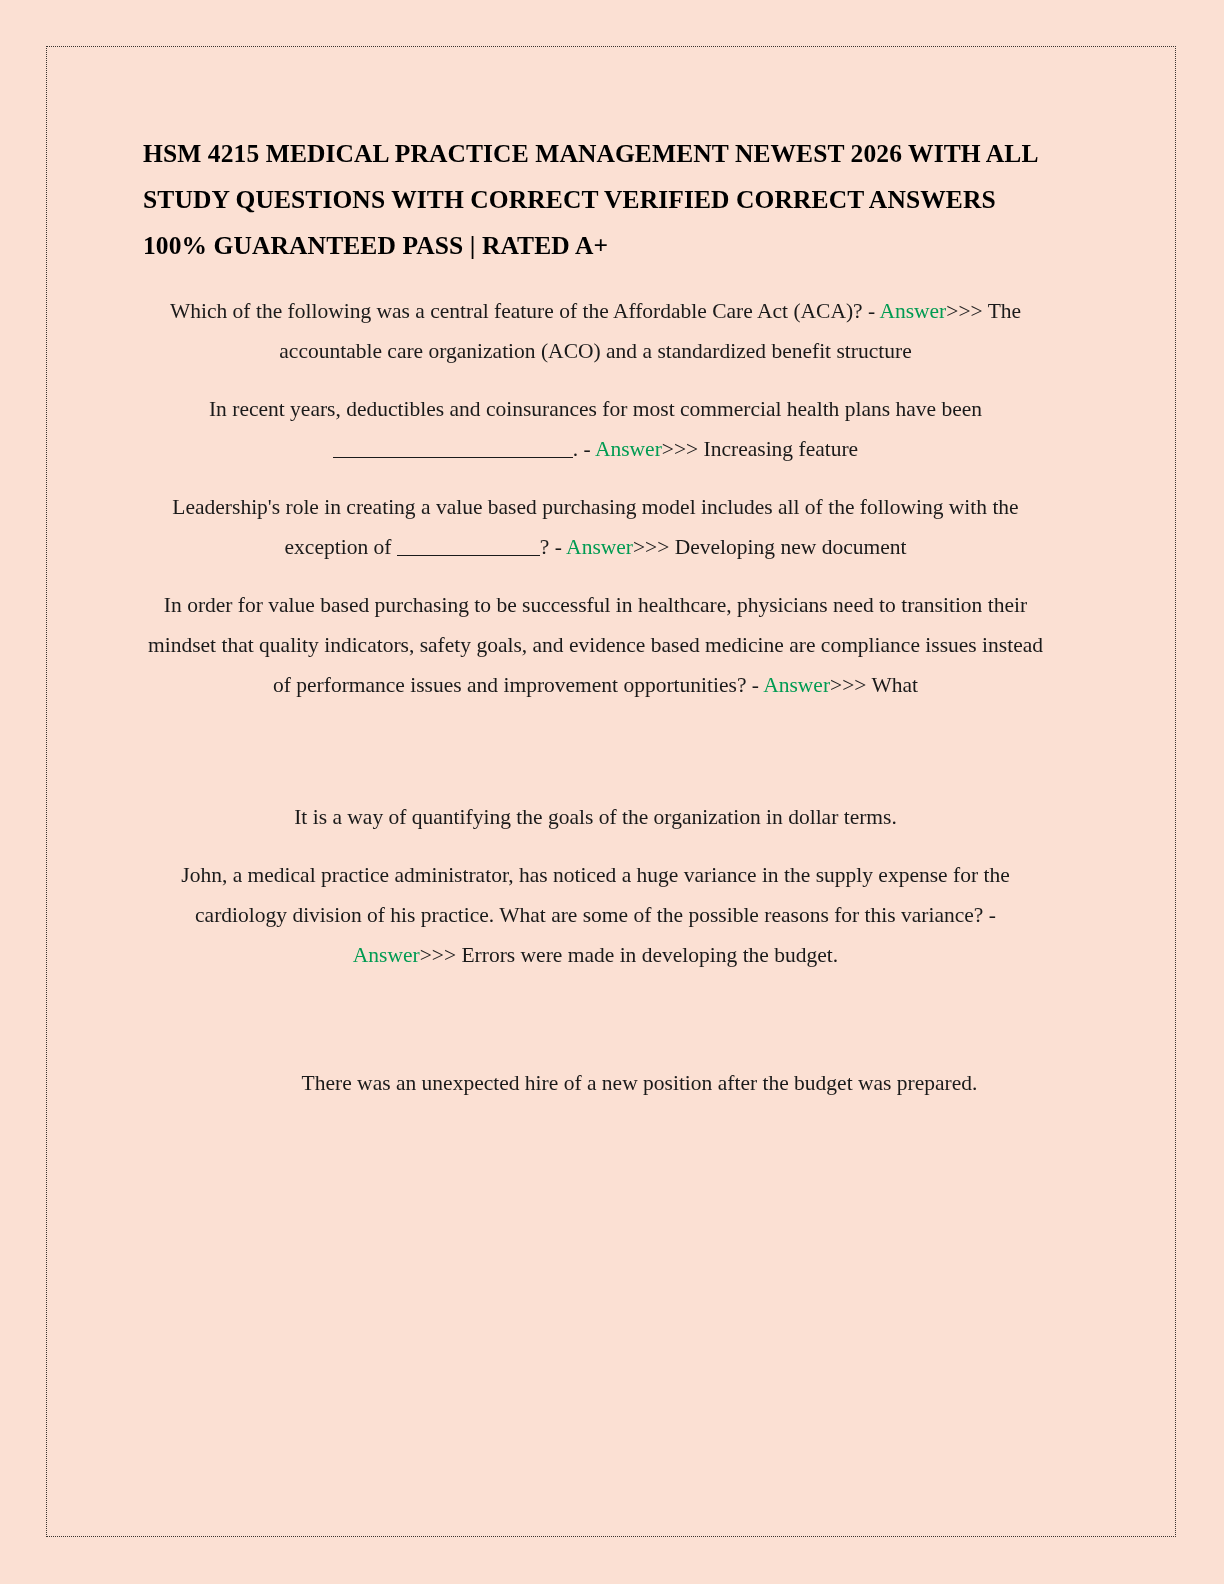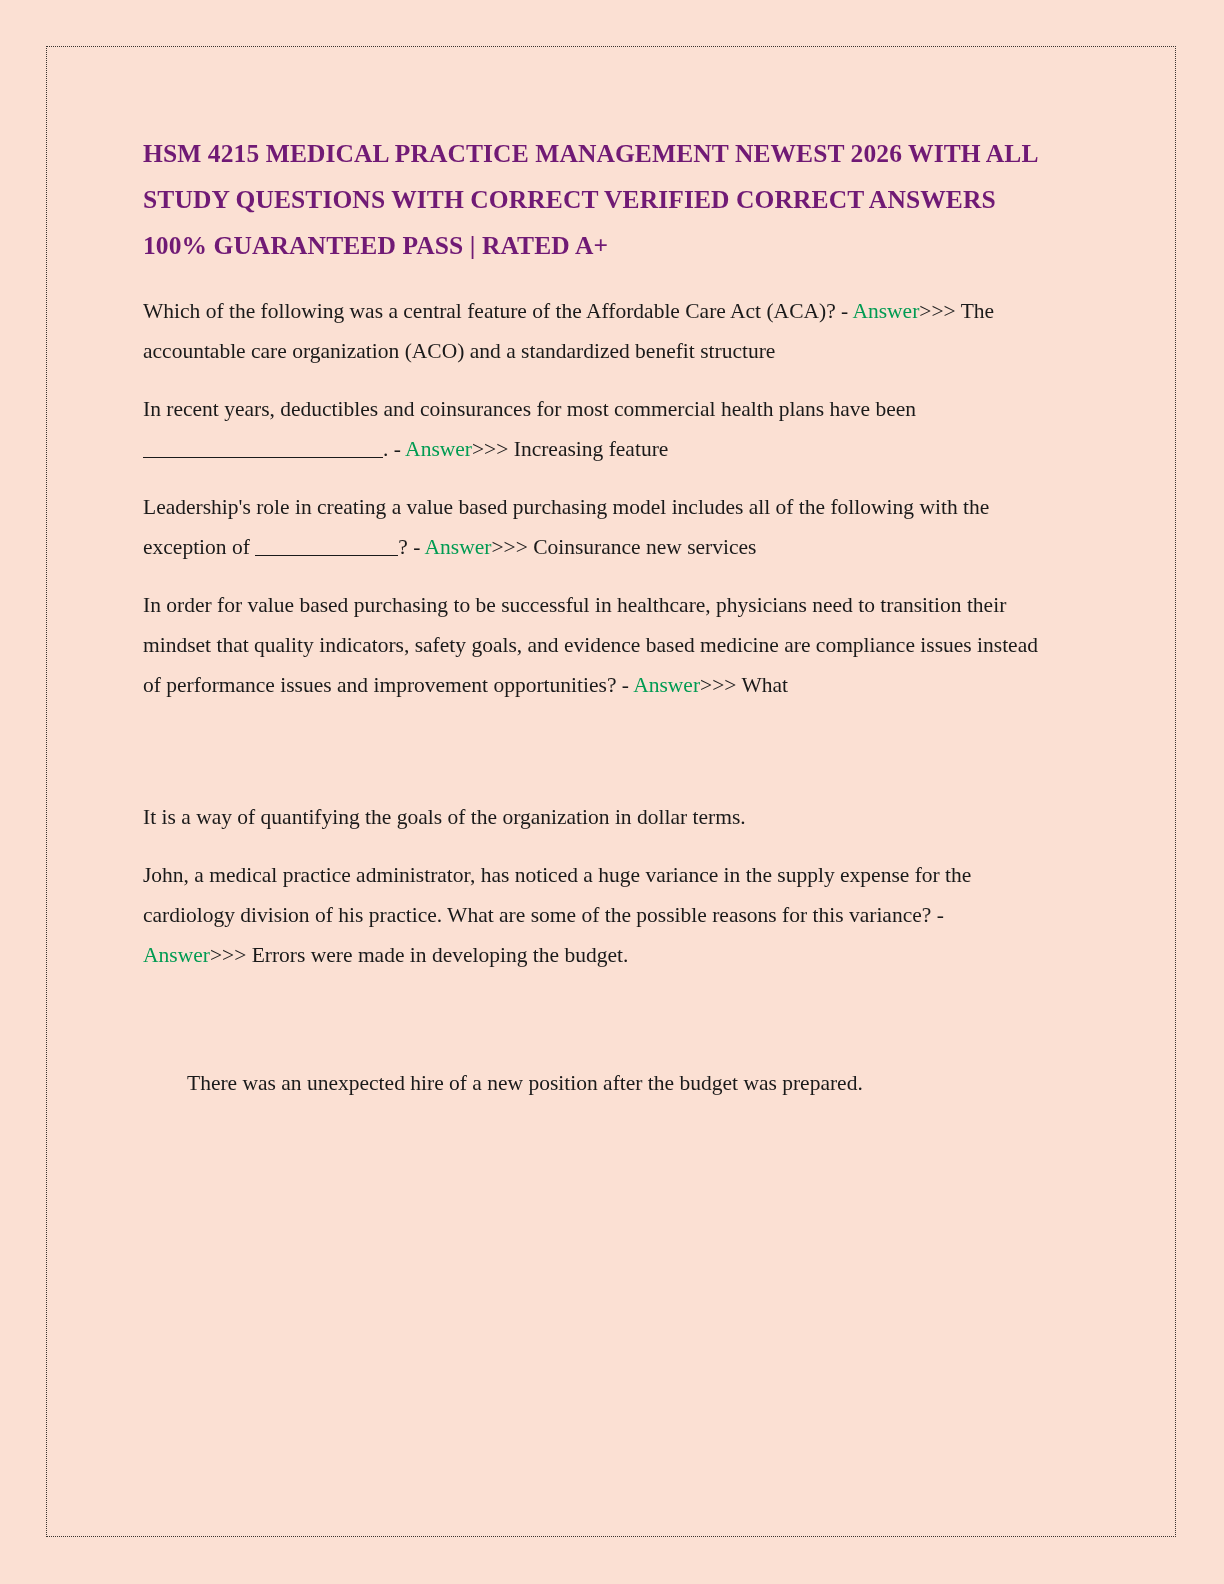--- a/index.html
+++ b/index.html
@@ -29,36 +29,36 @@
     border: 1px dotted #3a3430;
     box-sizing: border-box;
   }
   .content {
     position: absolute;
     left: 143px;
     top: 131px;
     width: 905px;
   }
   .doc-title {
-    color: #701a75;
+    color: #000000;
     font-weight: bold;
     font-size: 25.5px;
     line-height: 46px;
     letter-spacing: 0.1px;
     margin: 0 0 0 0;
     width: 920px;
   }
   .para {
     color: #1a1a1a;
     font-size: 21.5px;
     line-height: 40px;
     margin: 0;
     padding-top: 18px;
     width: 905px;
-    text-align: left;
+    text-align: center;
     font-family: Liberation Serif, serif;
   }
   .para.first {
     padding-top: 22px;
   }
   .answer {
     color: #009b52;
   }
   .arrows {
     color: #1a1a1a;
@@ -81,21 +81,21 @@
 
   <div class="content">
 
     <h1 class="doc-title">HSM 4215 MEDICAL PRACTICE MANAGEMENT NEWEST 2026 WITH ALL STUDY QUESTIONS WITH CORRECT VERIFIED CORRECT ANSWERS 100% GUARANTEED PASS | RATED A+</h1>
 
     <p class="para first"><span>Which of the following was a central feature of the Affordable Care Act (ACA)? - </span><span class="answer">Answer</span><span class="arrows">&gt;&gt;&gt;</span><span> The accountable care organization (ACO) and a standardized benefit structure</span></p>
 
 
     <p class="para"><span>In recent years, deductibles and coinsurances for most commercial health plans have been </span><span class="blank blank-long"></span><span>. - </span><span class="answer">Answer</span><span class="arrows">&gt;&gt;&gt;</span><span> Increasing feature</span></p>
 
-    <p class="para"><span>Leadership's role in creating a value based purchasing model includes all of the following with the exception of </span><span class="blank blank-short"></span><span>? - </span><span class="answer">Answer</span><span class="arrows">&gt;&gt;&gt;</span><span> Coinsurance new services</span></p>
+    <p class="para"><span>Leadership's role in creating a value based purchasing model includes all of the following with the exception of </span><span class="blank blank-short"></span><span>? - </span><span class="answer">Answer</span><span class="arrows">&gt;&gt;&gt;</span><span> Developing new document</span></p>
 
     <p class="para"><span>In order for value based purchasing to be successful in healthcare, physicians need to transition their mindset that quality indicators, safety goals, and evidence based medicine are compliance issues instead of performance issues and improvement opportunities? - </span><span class="answer">Answer</span><span class="arrows">&gt;&gt;&gt;</span><span> What</span></p>
 
 
     <p class="para gap-xl">It is a way of quantifying the goals of the organization in dollar terms.</p>
 
     <p class="para"><span>John, a medical practice administrator, has noticed a huge variance in the supply expense for the cardiology division of his practice. What are some of the possible reasons for this variance? - </span><span class="answer">Answer</span><span class="arrows">&gt;&gt;&gt;</span><span> Errors were made in developing the budget.</span></p>
 
 
     <p class="para gap-l">There was an unexpected hire of a new position after the budget was prepared.</p>

